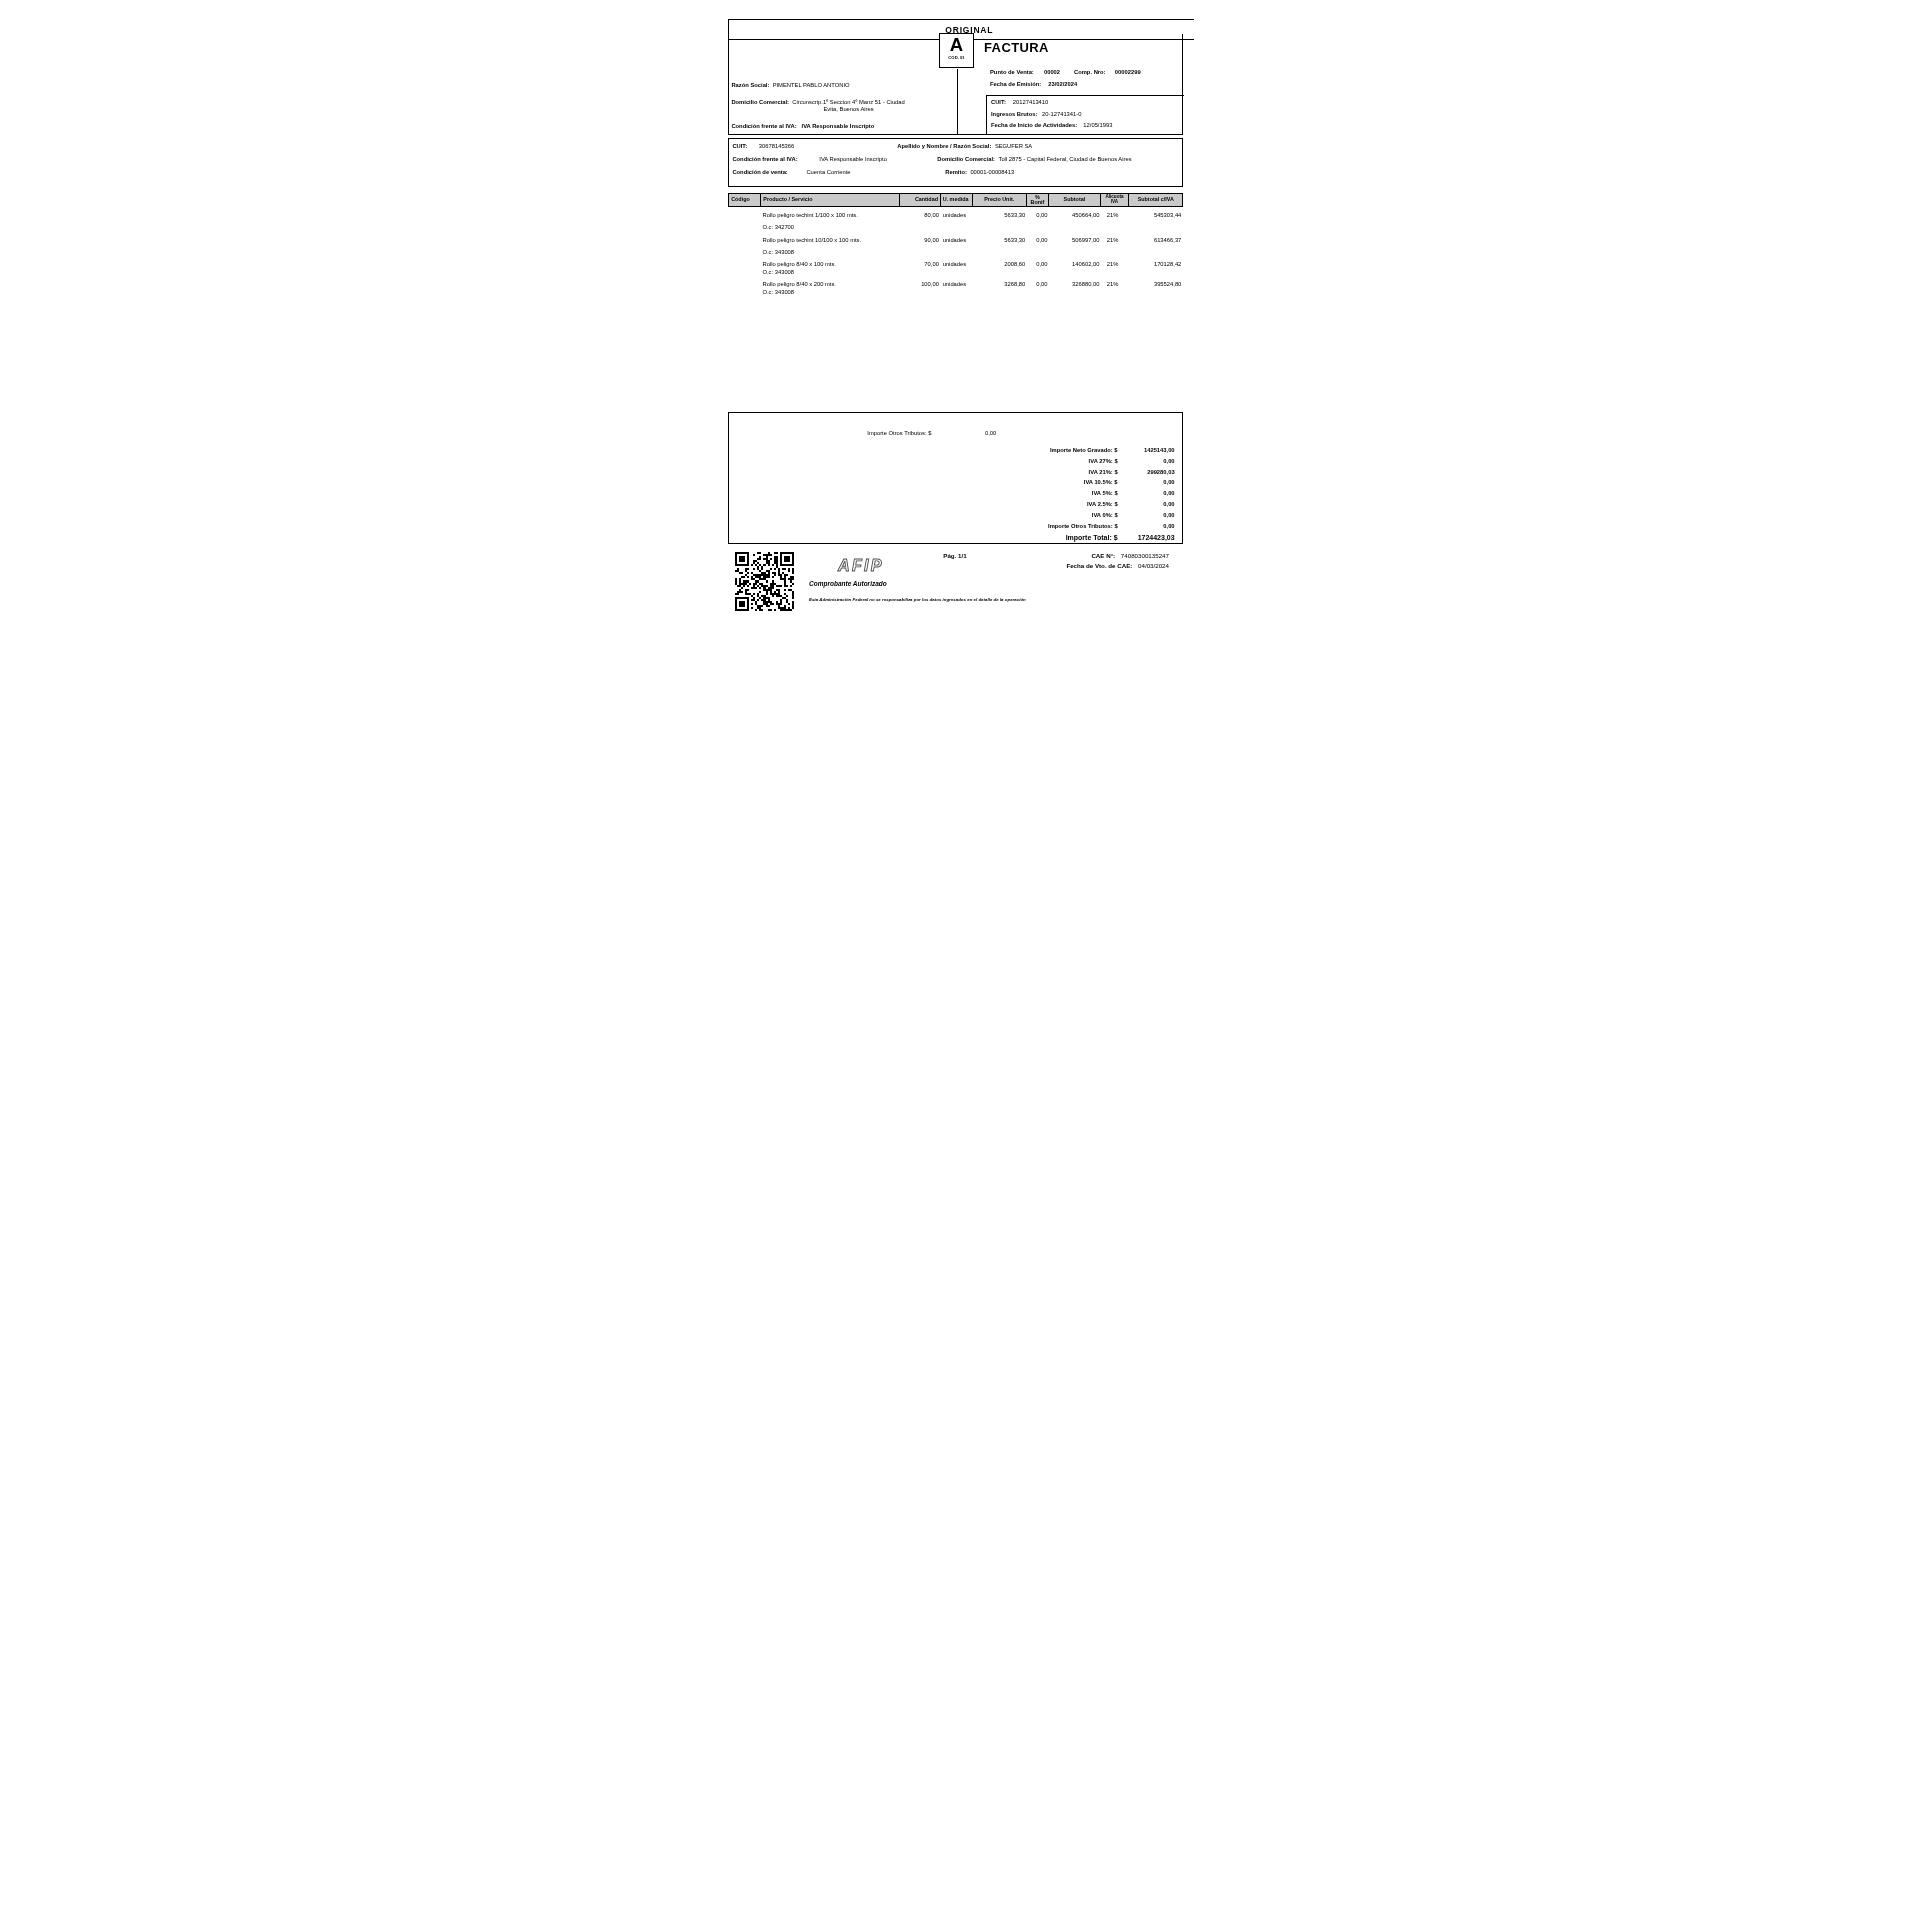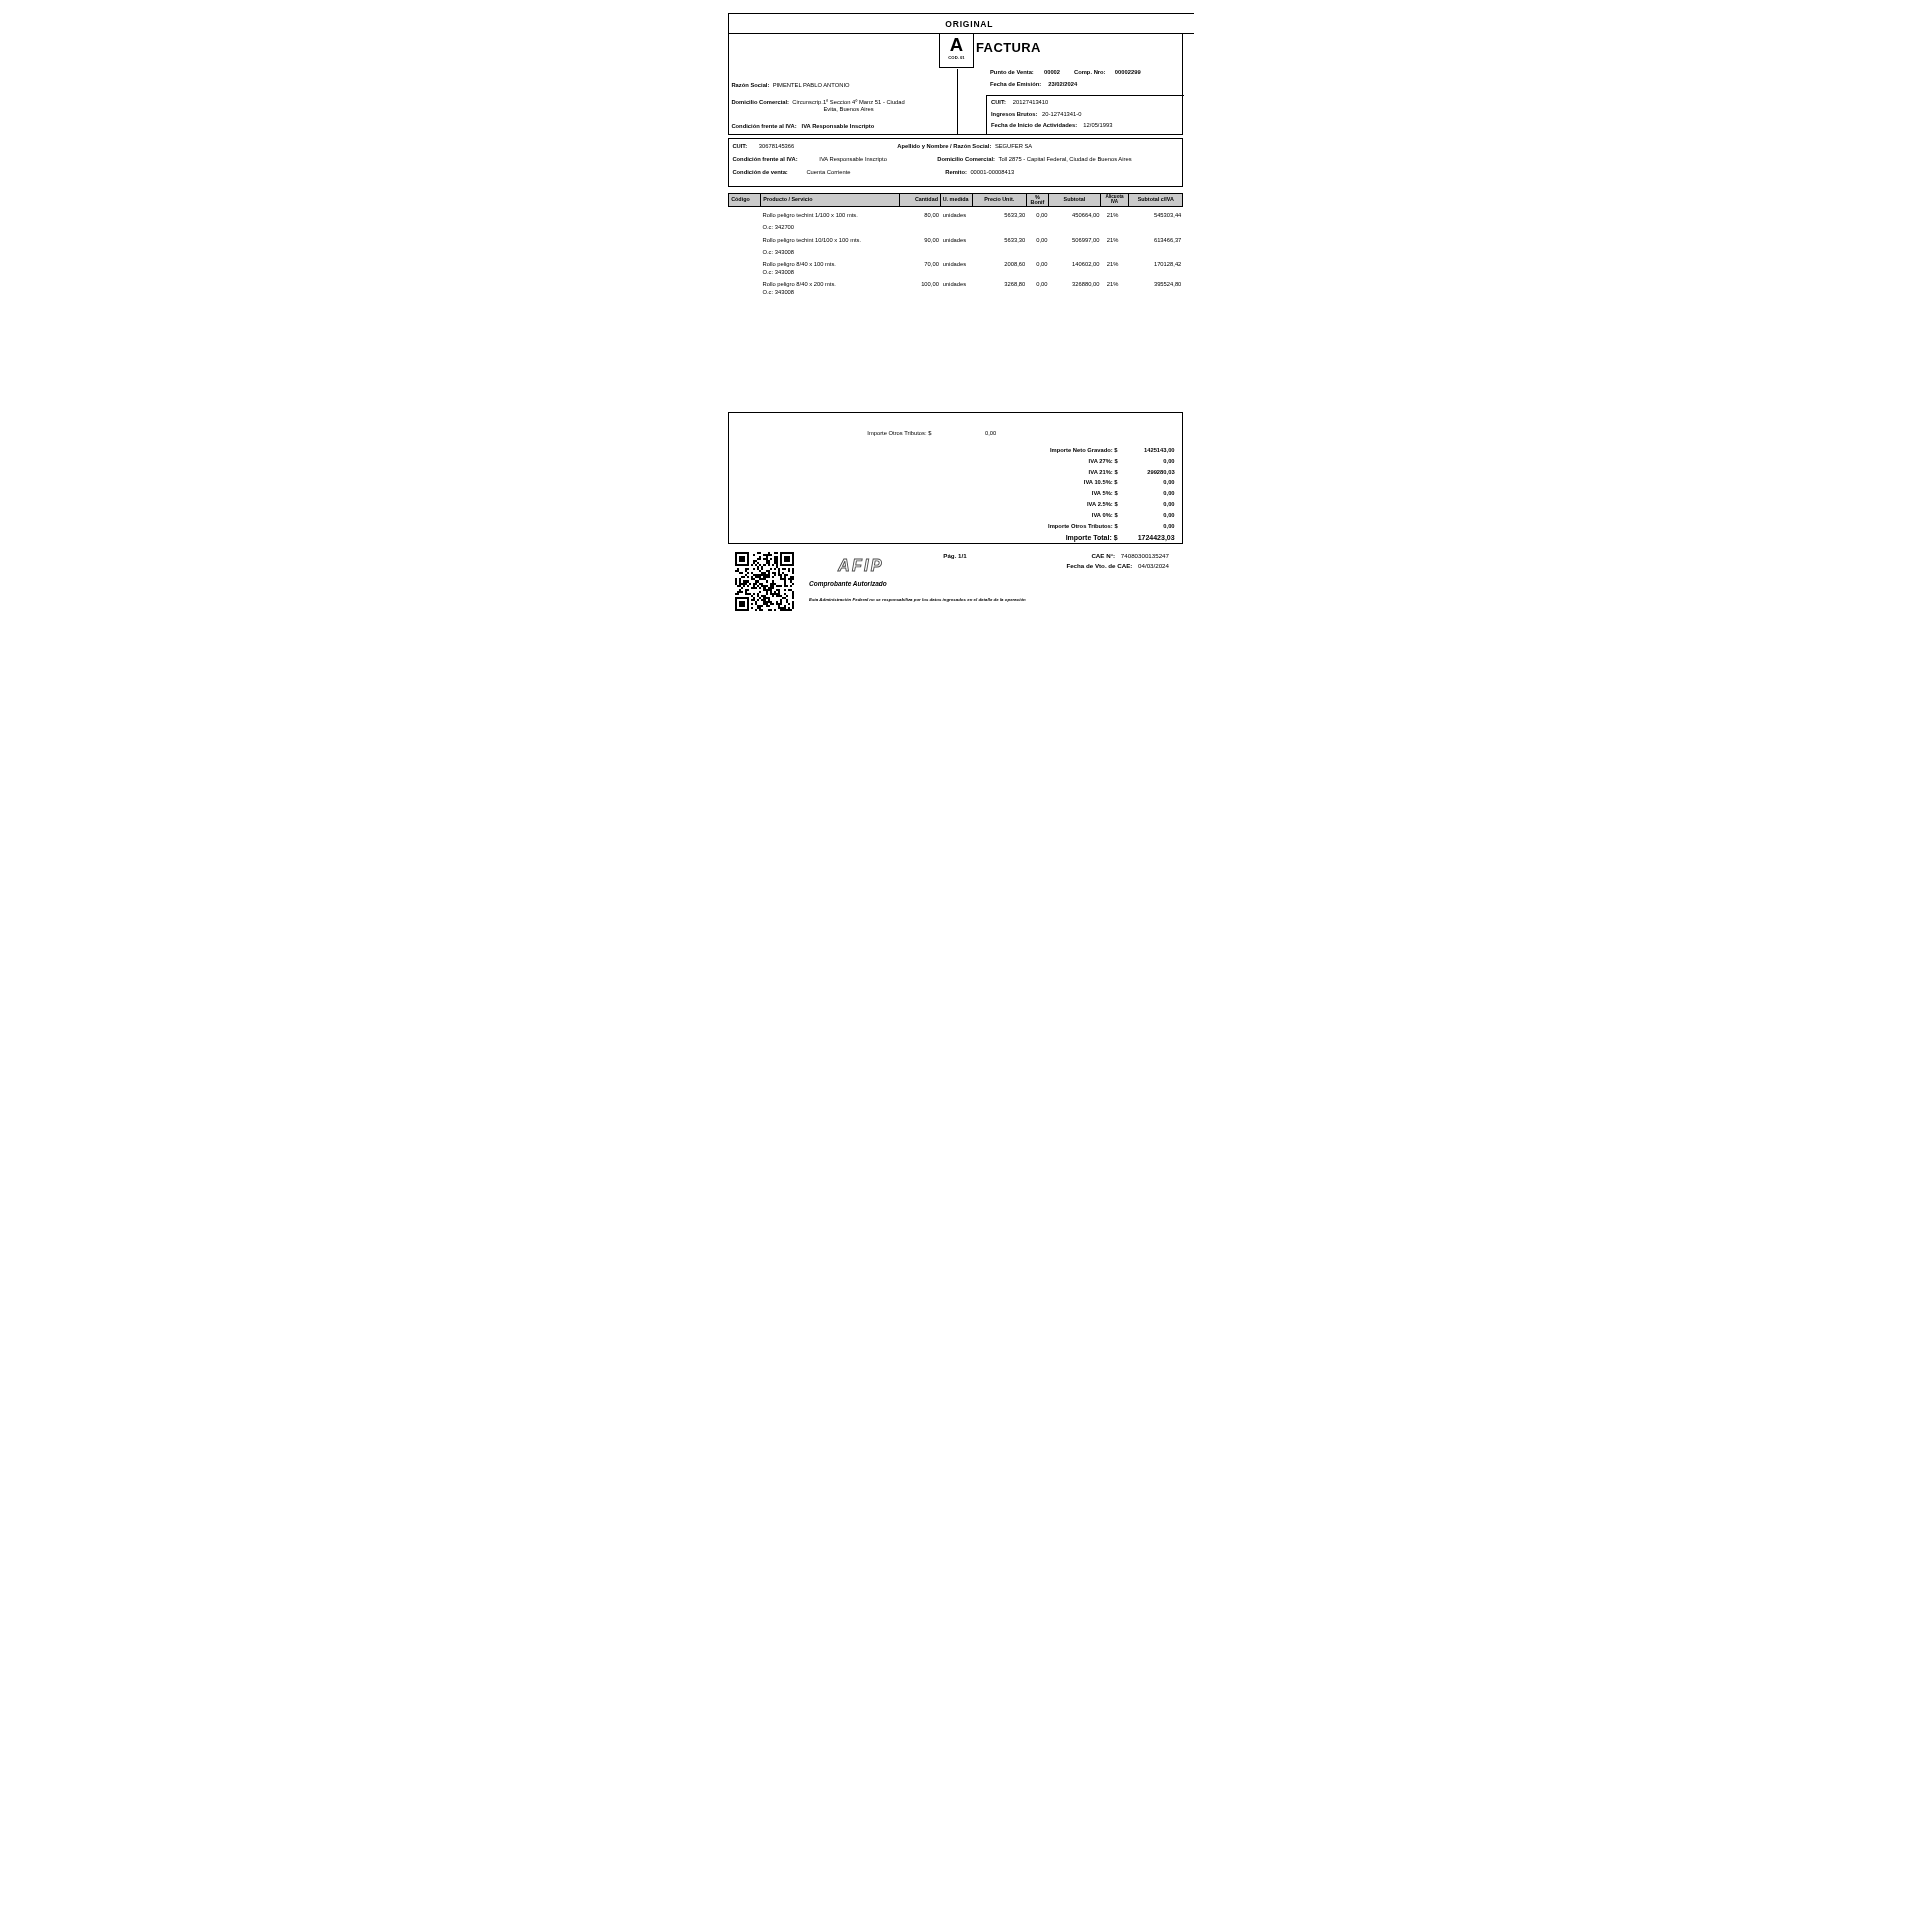--- a/index.html
+++ b/index.html
@@ -1,41 +1,41 @@
 <!DOCTYPE html>
 <html style="font-size:6.2px"><head>
 <meta charset="utf-8">
 <style>
   * { margin:0; padding:0; box-sizing:border-box; }
   html,body { background:#ffffff; }
   body { font-family:"Liberation Sans", sans-serif; color:#000; }
   .page { position:relative; width:478px; height:676px; margin:0 auto; background:#fff; overflow:hidden; }
 
   
-  .band-original { position:absolute; left:12.3px; top:13px; width:482px; height:21px;
+  .band-original { position:absolute; left:12.3px; top:19px; width:482px; height:21px;
     border:0.8px solid #000; display:flex; align-items:center; justify-content:center; }
   .band-original span { font-size:8.5px; font-weight:bold; letter-spacing:0.8px; }
 
   
   .header-band { position:absolute; left:12.3px; top:34px; width:455px; height:101px;
     border:0.8px solid #000; border-top:none; }
   .divider-center { position:absolute; left:241px; top:69px; width:0.8px; height:66px; background:#000; }
   .subbox-h { position:absolute; left:270px; top:95px; width:198px; height:0.8px; background:#000; }
   .subbox-v { position:absolute; left:270px; top:95px; width:0.8px; height:40px; background:#000; }
 
   .letter-box { position:absolute; left:223px; top:33px; width:35px; height:35px; background:#fff;
     border:1.2px solid #000; z-index:3; display:flex; flex-direction:column; align-items:center; justify-content:flex-start; }
   .letter-box .letter { font-size:18.5px; font-weight:bold; line-height:21.6px; }
   .letter-box .code { font-size:4.2px; font-weight:bold; line-height:4.6px; }
 
   .abs { position:absolute; }
   .lbl { font-weight:bold; }
   .row-line { font-size:5.8px; line-height:7px; white-space:nowrap; }
 
-  .invoice-title { position:absolute; left:260px; top:40px; font-size:13px; font-weight:bold; letter-spacing:0.4px; }
+  .invoice-title { position:absolute; left:268px; top:40px; font-size:13px; font-weight:bold; letter-spacing:0.4px; }
 
   .seller-domicilio-value { display:inline-block; vertical-align:top; }
   .seller-domicilio-value .l2 { text-align:center; }
 
   
   .customer-box { position:absolute; left:12.3px; top:138px; width:455px; height:49px; border:0.8px solid #000; }
 
   
   .items-header { position:absolute; left:12.3px; top:193px; width:455px; height:14px; background:#cacaca;
     border:0.8px solid #000; border-top:1.2px solid #000; display:grid;

